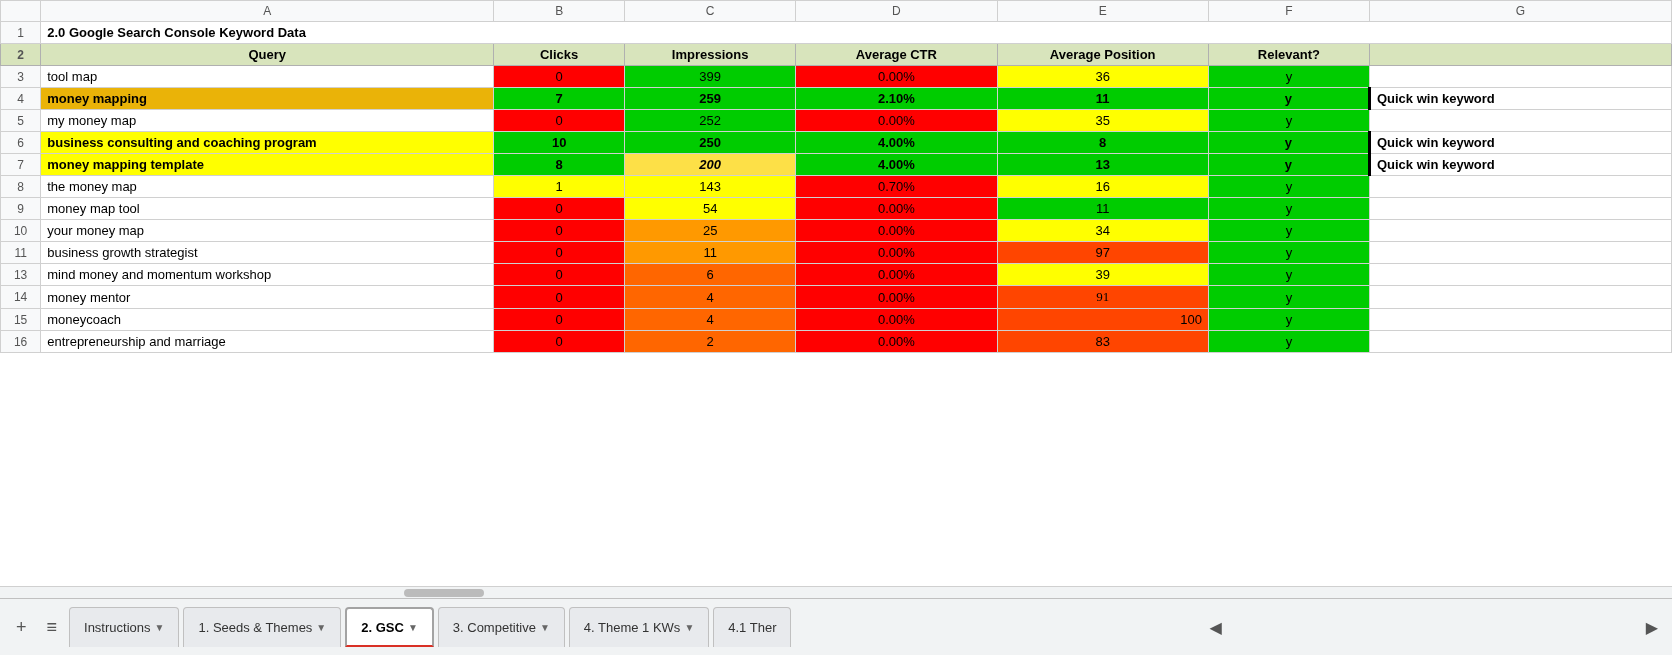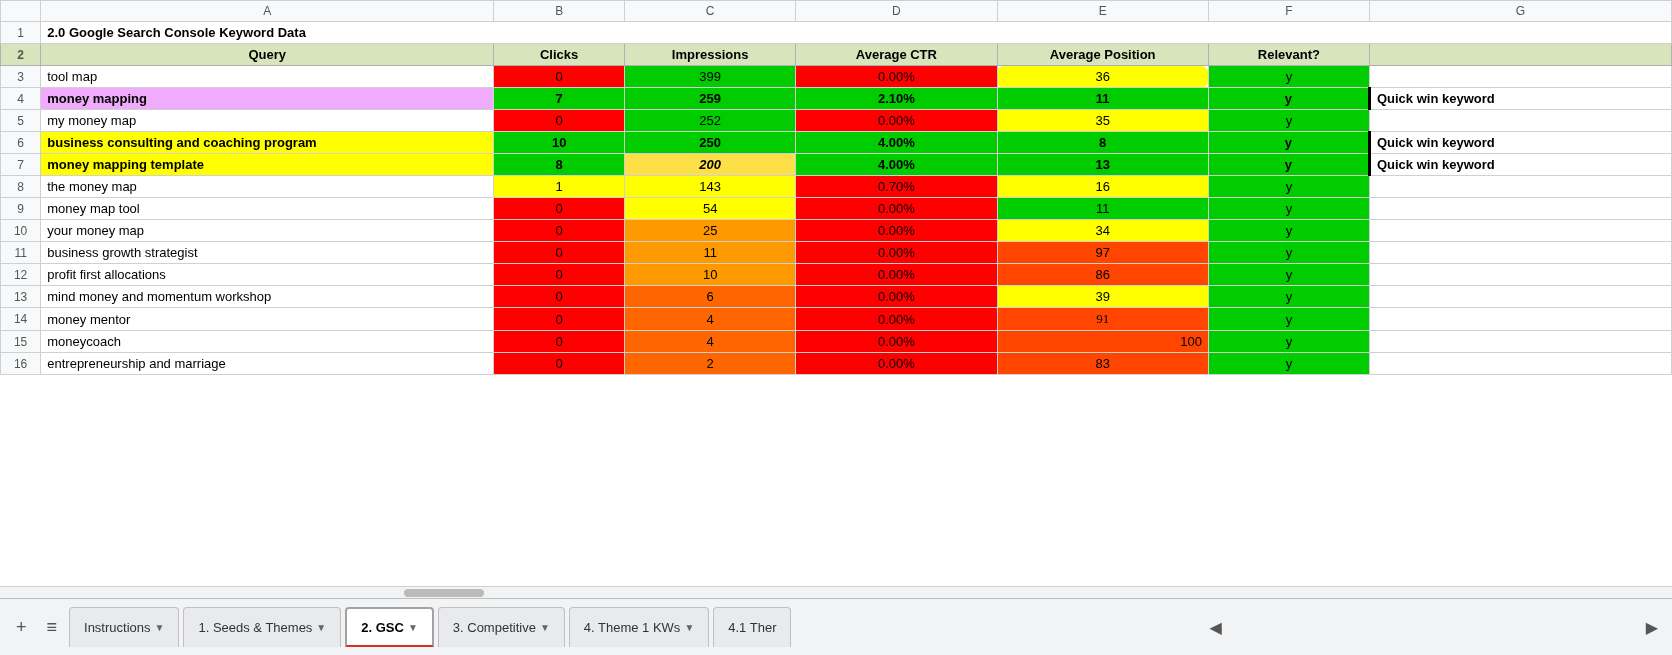--- a/index.html
+++ b/index.html
@@ -206,27 +206,27 @@
           <td class="cell-center">Relevant?</td>
           <td></td>
         </tr>
 
       <tr>
             <td class="row-num">3</td>
             <td>tool map</td>
             <td class="bg-red cell-center">0</td>
             <td class="cell-center" style="background-color: rgb(0, 204, 0);">399</td>
             <td class="bg-red cell-center">0.00%</td>
-            <td style="background-color: rgb(255, 255, 0); text-align: center; border-radius: 7px;">36</td>
+            <td style="background-color: rgb(255, 255, 0); text-align: center;">36</td>
             <td style="background-color: rgb(0, 204, 0); text-align: center;">y</td>
             <td></td>
           </tr>
           <tr>
             <td class="row-num">4</td>
-            <td style="background-color: #f0abfc; font-weight: bold;">money mapping</td>
+            <td style="background-color: #eab308; font-weight: bold;">money mapping</td>
             <td class="bg-green cell-center" style="font-weight: bold;">7</td>
             <td class="cell-center" style="background-color: rgb(0, 204, 0); font-weight: bold;">259</td>
             <td class="bg-green cell-center" style="font-weight: bold;">2.10%</td>
             <td style="background-color: rgb(0, 204, 0); text-align: center; font-weight: bold;">11</td>
             <td style="background-color: rgb(0, 204, 0); text-align: center; font-weight: bold;">y</td>
             <td style="font-weight: bold; border-left: 3px solid rgb(0, 0, 0);">Quick win keyword</td>
           </tr>
           <tr>
             <td class="row-num">5</td>
             <td>my money map</td>
@@ -291,30 +291,20 @@
             <td class="row-num">11</td>
             <td>business growth strategist</td>
             <td class="bg-red cell-center">0</td>
             <td class="cell-center" style="background-color: rgb(255, 153, 0);">11</td>
             <td class="bg-red cell-center">0.00%</td>
             <td style="background-color: rgb(255, 69, 0); text-align: center;">97</td>
             <td style="background-color: rgb(0, 204, 0); text-align: center;">y</td>
             <td></td>
           </tr>
           <tr>
-            <td class="row-num">12</td>
-            <td>profit first allocations</td>
-            <td class="bg-red cell-center">0</td>
-            <td class="cell-center" style="background-color: rgb(255, 153, 0);">10</td>
-            <td class="bg-red cell-center">0.00%</td>
-            <td style="background-color: rgb(255, 69, 0); text-align: center;">86</td>
-            <td style="background-color: rgb(0, 204, 0); text-align: center;">y</td>
-            <td></td>
-          </tr>
-          <tr>
             <td class="row-num">13</td>
             <td>mind money and momentum workshop</td>
             <td class="bg-red cell-center">0</td>
             <td class="cell-center" style="background-color: rgb(255, 102, 0);">6</td>
             <td class="bg-red cell-center">0.00%</td>
             <td style="background-color: rgb(255, 255, 0); text-align: center;">39</td>
             <td style="background-color: rgb(0, 204, 0); text-align: center;">y</td>
             <td></td>
           </tr>
           <tr>

